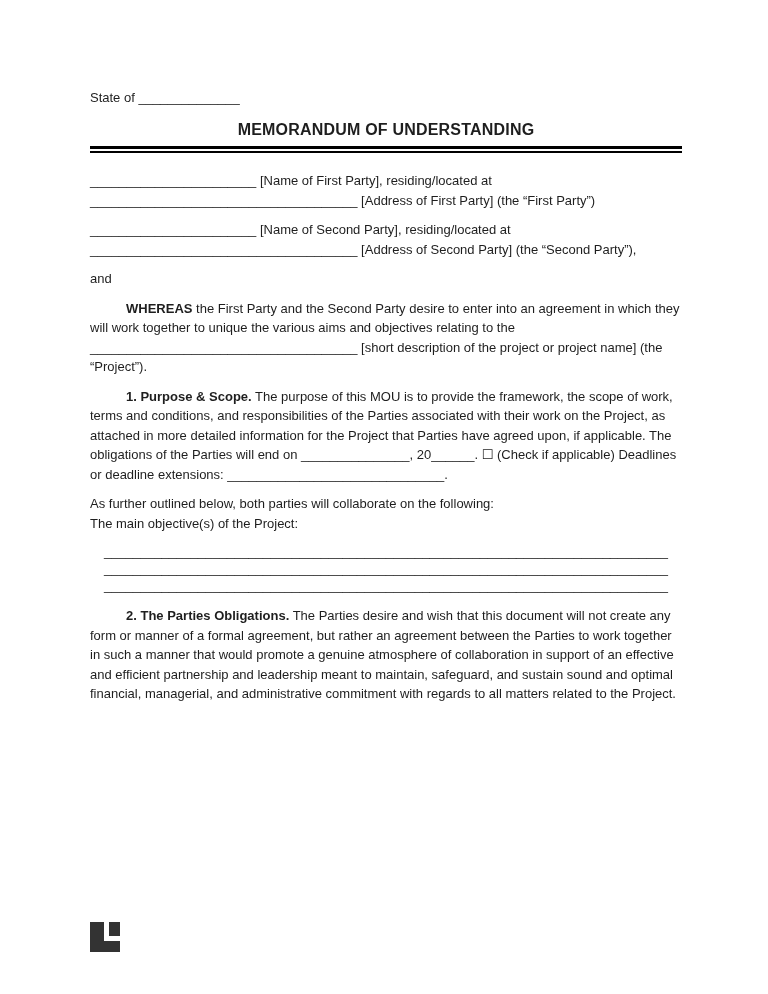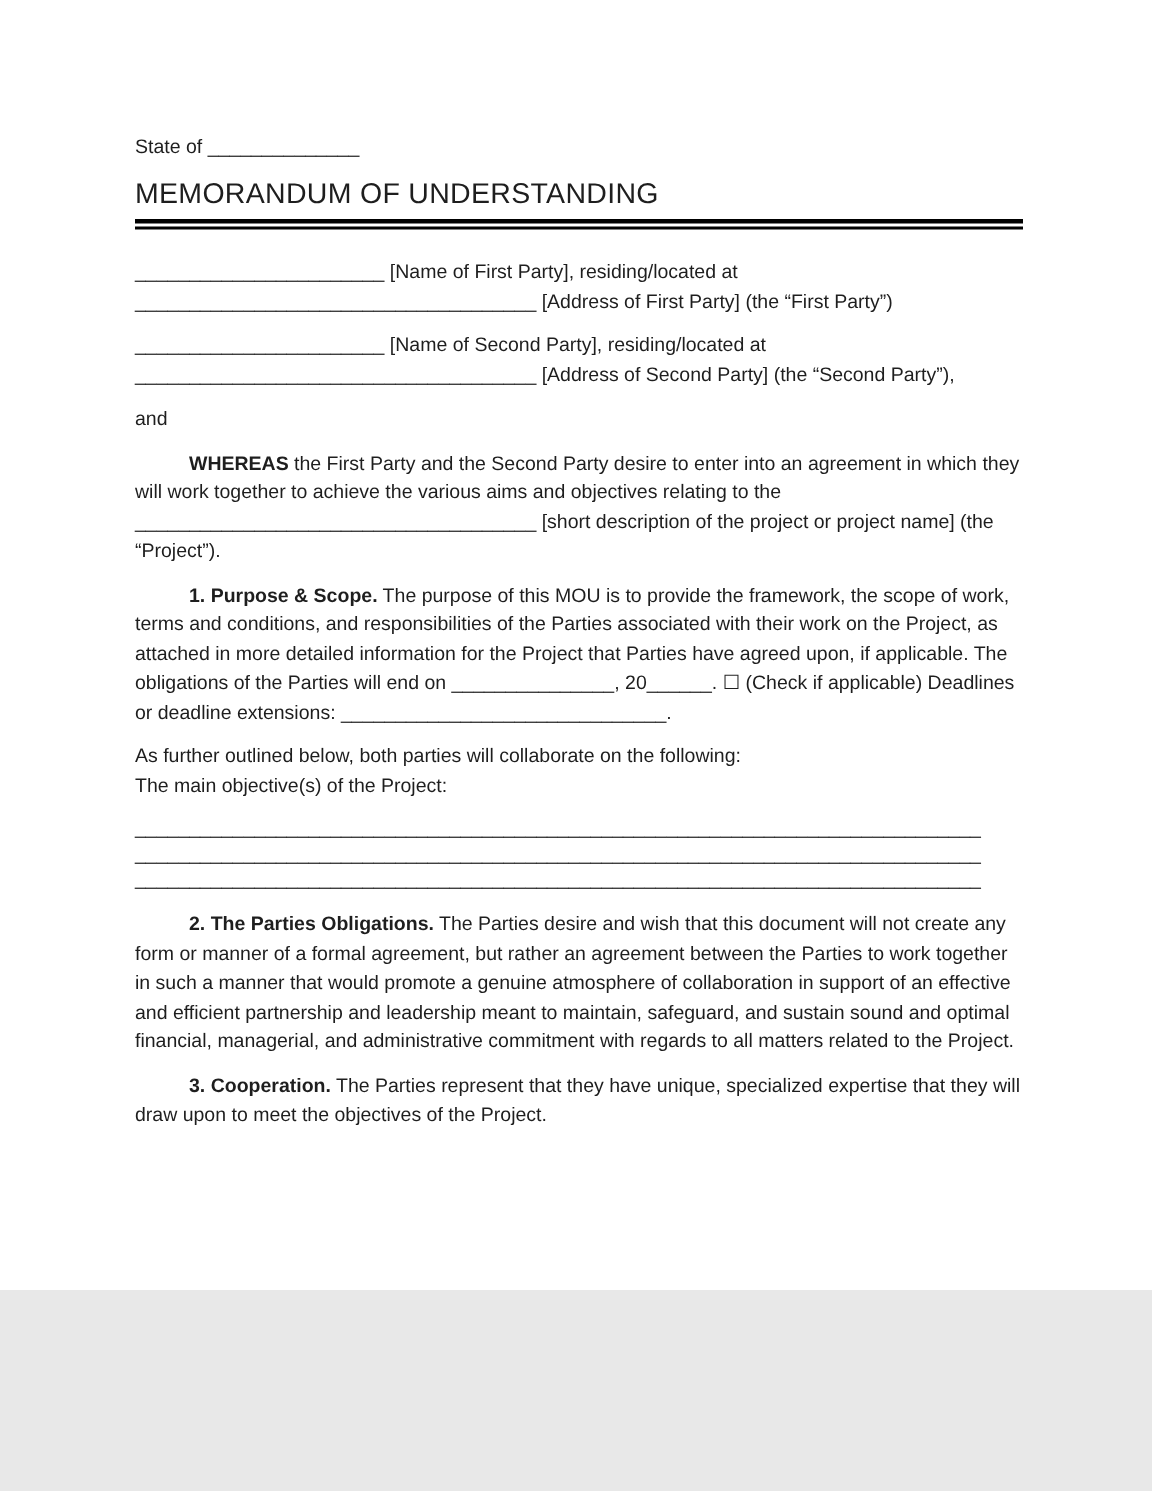--- a/index.html
+++ b/index.html
@@ -1,49 +1,51 @@
 <!DOCTYPE html>
 <html><head>
 <meta charset="utf-8">
 <style>
   html, body { margin: 0; padding: 0; background: #e8e8e8; }
   .page {
     position: relative;
     width: 768px;
-    height: 860px;
+    height: 994px;
     margin: 0 auto;
     background: #ffffff;
     box-sizing: border-box;
     padding: 88px 86px 0 90px;
     font-family: "Liberation Sans", "DejaVu Sans", sans-serif;
     font-size: 13px;
     line-height: 19.5px;
     color: #1e1e1e;
     overflow: hidden;
   }
   .page p {
     margin: 0 0 10px 0;
     white-space: pre-wrap;
   }
   .lead { font-weight: bold; margin-left: 36px; }
   h1.doc-title {
-    font-size: 19px;
+    font-size: 16px;
     line-height: 24px;
-    font-weight: normal;
+    font-weight: bold;
+    text-align: center;
     margin: 7px 0 0 0;
     letter-spacing: 0.2px;
     white-space: pre-wrap;
   }
   .double-rule { margin: 4px 0 18px 0; }
   .double-rule .rule-thick { height: 3.5px; background: #000000; }
   .double-rule .rule-thin  { height: 2px;  background: #000000; margin-top: 2px; }
   .blanks {
     line-height: 17px;
     margin: 4px 0 12px 0 !important;
     letter-spacing: 0;
+    text-align: center;
   }
   .logo-mark {
     position: absolute;
     left: 90px;
     top: 922px;
     width: 30px;
     height: 30px;
   }
 </style>
 </head>
@@ -62,36 +64,35 @@
 
   <p>_______________________ [Name of First Party], residing/located at
 _____________________________________ [Address of First Party] (the “First Party”)</p>
 
   <p>_______________________ [Name of Second Party], residing/located at
 _____________________________________ [Address of Second Party] (the “Second Party”),</p>
 
   <p>and</p>
 
 
-  <p><span class="lead">WHEREAS</span><span> the First Party and the Second Party desire to enter into an agreement in which they will work together to achieve the various aims and objectives relating to the
+  <p><span class="lead">WHEREAS</span><span> the First Party and the Second Party desire to enter into an agreement in which they will work together to unique the various aims and objectives relating to the
 _____________________________________ [short description of the project or project name] (the “Project”).</span></p>
 
 
   <p><span class="lead">1. Purpose &amp; Scope.</span><span> The purpose of this MOU is to provide the framework, the scope of work, terms and conditions, and responsibilities of the Parties associated with their work on the Project, as attached in more detailed information for the Project that Parties have agreed upon, if applicable. The obligations of the Parties will end on _______________, 20______. ☐ (Check if applicable) Deadlines or deadline extensions: ______________________________.</span></p>
 
   <p>As further outlined below, both parties will collaborate on the following:
 The main objective(s) of the Project:</p>
 
   <p class="blanks">______________________________________________________________________________
 ______________________________________________________________________________
 ______________________________________________________________________________</p>
 
   <p><span class="lead">2. The Parties Obligations.</span><span> The Parties desire and wish that this document will not create any form or manner of a formal agreement, but rather an agreement between the Parties to work together in such a manner that would promote a genuine atmosphere of collaboration in support of an effective and efficient partnership and leadership meant to maintain, safeguard, and sustain sound and optimal financial, managerial, and administrative commitment with regards to all matters related to the Project.</span></p>
 
-  <p><span class="lead">3. Cooperation.</span><span> The Parties represent that they have unique, specialized expertise that they will draw upon to meet the objectives of the Project.</span></p>
 
   <div class="logo-mark">
     <svg width="30" height="30" viewBox="0 0 30 30" xmlns="http://www.w3.org/2000/svg" aria-hidden="true">
       <rect x="0" y="0" width="30" height="30" fill="#333333"></rect>
       <rect x="14" y="0" width="5" height="19" fill="#ffffff"></rect>
       <rect x="14" y="14" width="16" height="5" fill="#ffffff"></rect>
     </svg>
   </div>
 
 </div>

